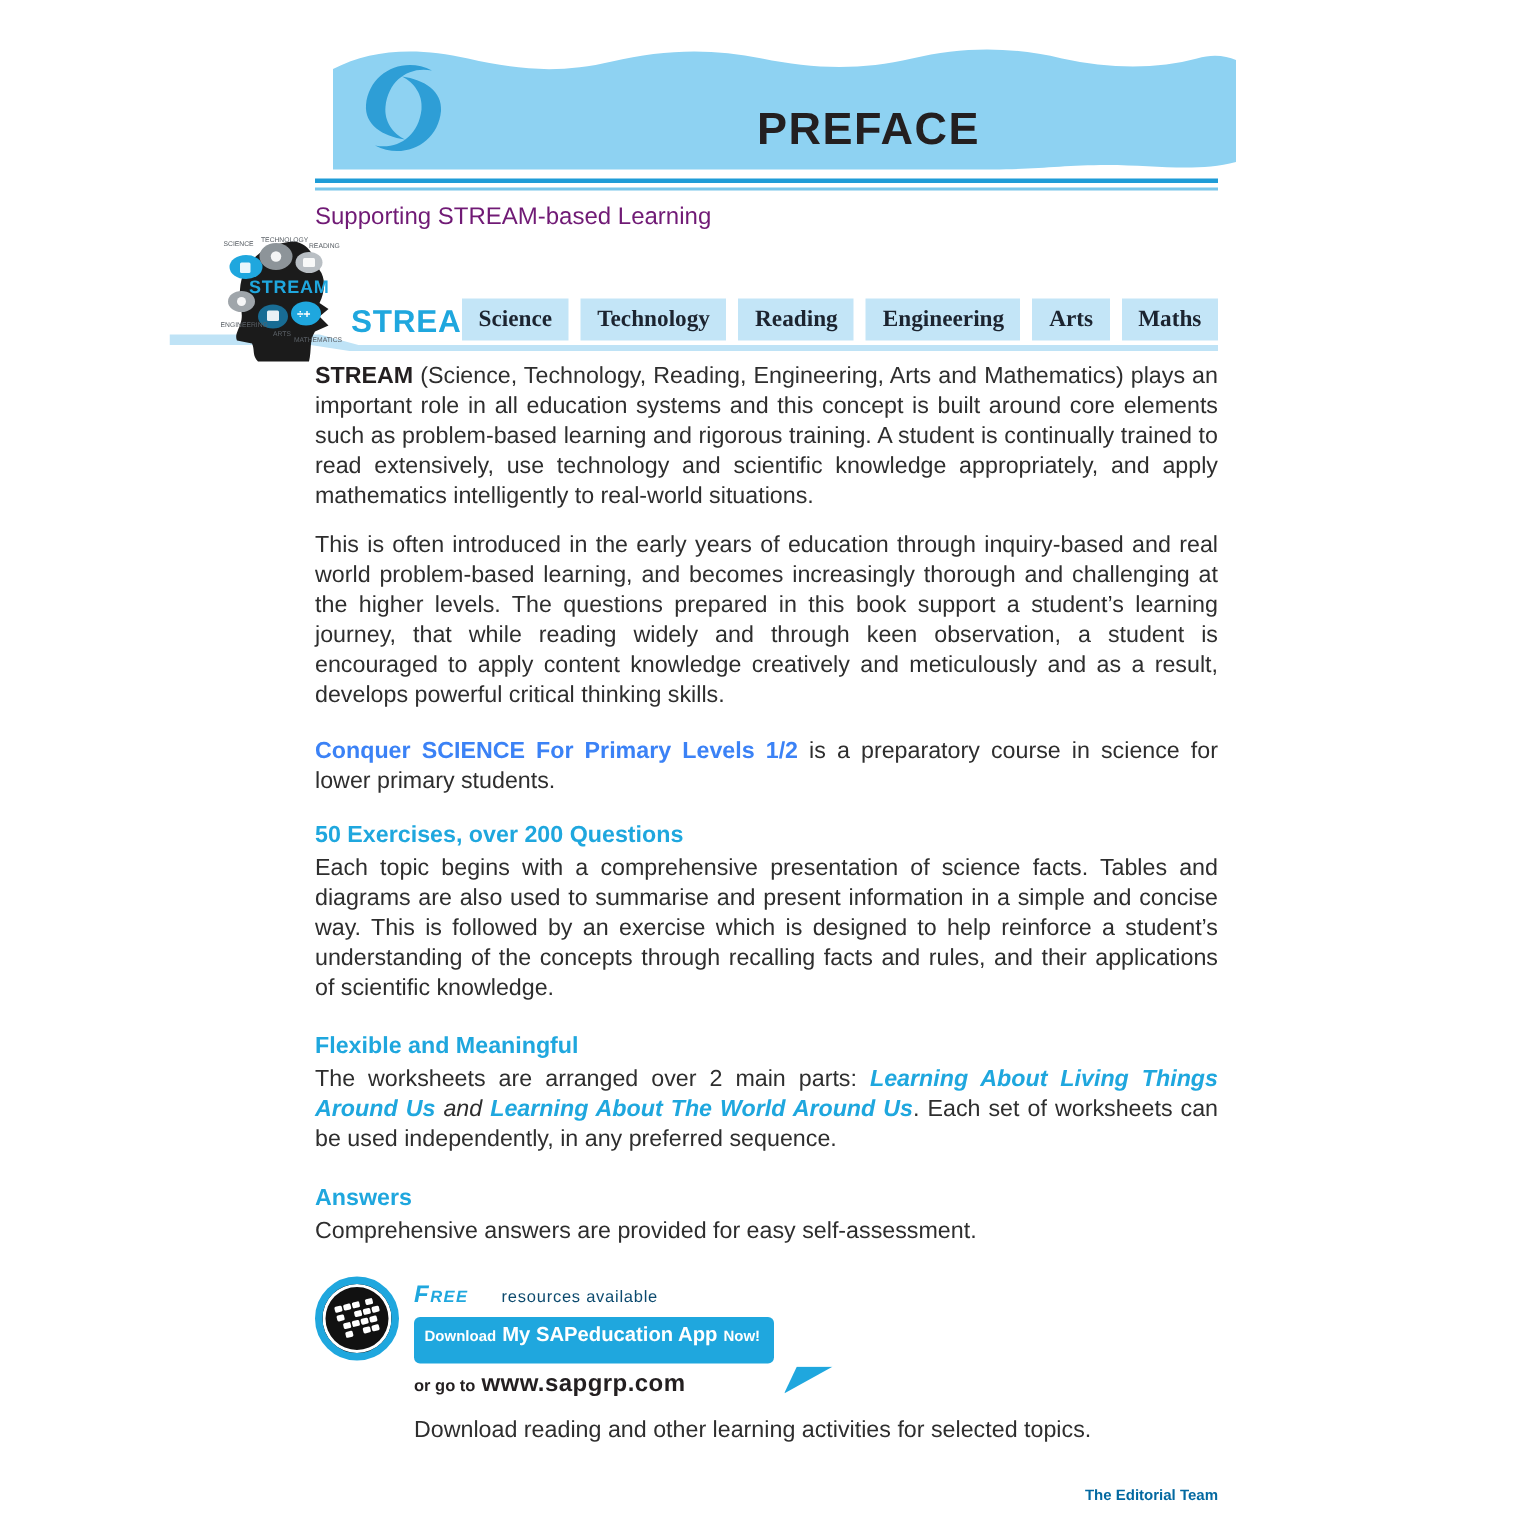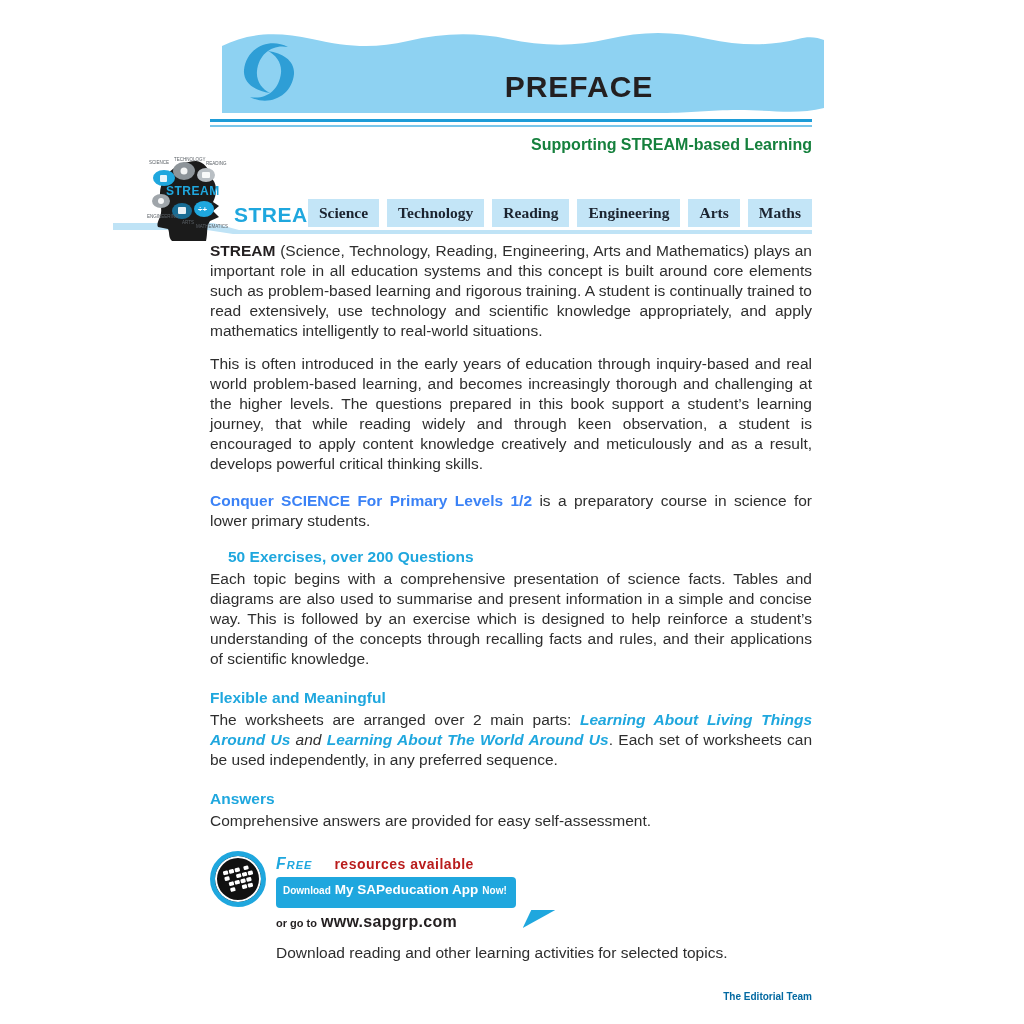--- a/index.html
+++ b/index.html
@@ -12,21 +12,21 @@
   .banner-title{
     position:absolute;left:0;top:42px;width:100%;text-align:center;
     font-size:30px;font-weight:800;letter-spacing:1px;color:#231f20;
   }
   .rule-thick{position:absolute;left:210px;top:119px;width:602px;height:3px;background:#1e9cd7;}
   .rule-thin{position:absolute;left:210px;top:125px;width:602px;height:2px;background:#79c6ea;}
 
   
   .supporting{
     position:absolute;left:210px;top:136px;width:602px;
-    color:#15803d;font-weight:700;font-size:16px;text-align:right;
+    color:#701a75;font-weight:400;font-size:16px;
   }
 
   
   .step-band{position:absolute;left:113px;top:219px;width:699px;height:17px;}
   .head-svg{position:absolute;left:146px;top:156px;width:100px;height:86px;}
   .stream-label{
     position:absolute;left:234px;top:203px;
     color:#1fa7de;font-weight:800;font-size:21px;letter-spacing:0.5px;
   }
   .tabs-row{
@@ -45,21 +45,21 @@
     position:absolute;left:210px;top:241px;width:602px;
     font-size:15.5px;line-height:20px;
   }
   .col p{margin:0 0 13px 0;text-align:justify;}
   .lead-bold{font-weight:800;color:#231f20;}
   .conquer{font-weight:800;color:#3b82f6;}
   .sec-head{
     color:#1fa7de;font-weight:800;font-size:15.5px;
     margin:19px 0 2px 0;
   }
-  .sec-head.first{margin-top:16px;margin-left:18px;}
+  .sec-head.first{margin-top:16px;}
   .it-cyan{color:#1fa7de;font-weight:800;font-style:italic;}
   .it-black{font-style:italic;}
 
   
   .enhanced{margin-top:20px;display:flex;align-items:flex-start;}
   .qr-badge{
     width:56px;height:56px;border-radius:50%;
     background:#111;border:5px solid #1fa7de;box-sizing:border-box;
     box-shadow:inset 0 0 0 2px #ffffff;
     flex:0 0 auto;margin-right:10px;position:relative;overflow:hidden;
@@ -67,21 +67,21 @@
   .el-text{padding-top:2px;}
   .el-title{
     color:#1fa7de;font-weight:800;font-size:21px;letter-spacing:3px;
     line-height:22px;
   }
   .el-free-line{margin-top:3px;line-height:15px;}
   .el-free{
     color:#1fa7de;font-weight:800;font-style:italic;font-variant:small-caps;
     font-size:16px;letter-spacing:1px;margin-right:22px;
   }
-  .el-res{color:#b91c1c;font-weight:700;font-size:14px;letter-spacing:0.5px;}
+  .el-res{color:#0c4a6e;font-weight:400;font-size:11px;letter-spacing:0.5px;}
   .el-bubble{
     position:relative;display:inline-block;margin-top:5px;
     background:#1fa7de;border-radius:4px;padding:2px 9px 7px 7px;color:#fff;
     white-space:nowrap;
   }
   .el-bubble .b-small{font-size:10px;font-weight:700;}
   .el-bubble .b-big{font-size:13.5px;font-weight:800;}
   .b-gap{display:inline-block;width:4px;}
   .el-goto-line{margin-top:4px;position:relative;}
   .el-goto{font-size:11px;font-weight:800;color:#231f20;margin-right:4px;}

